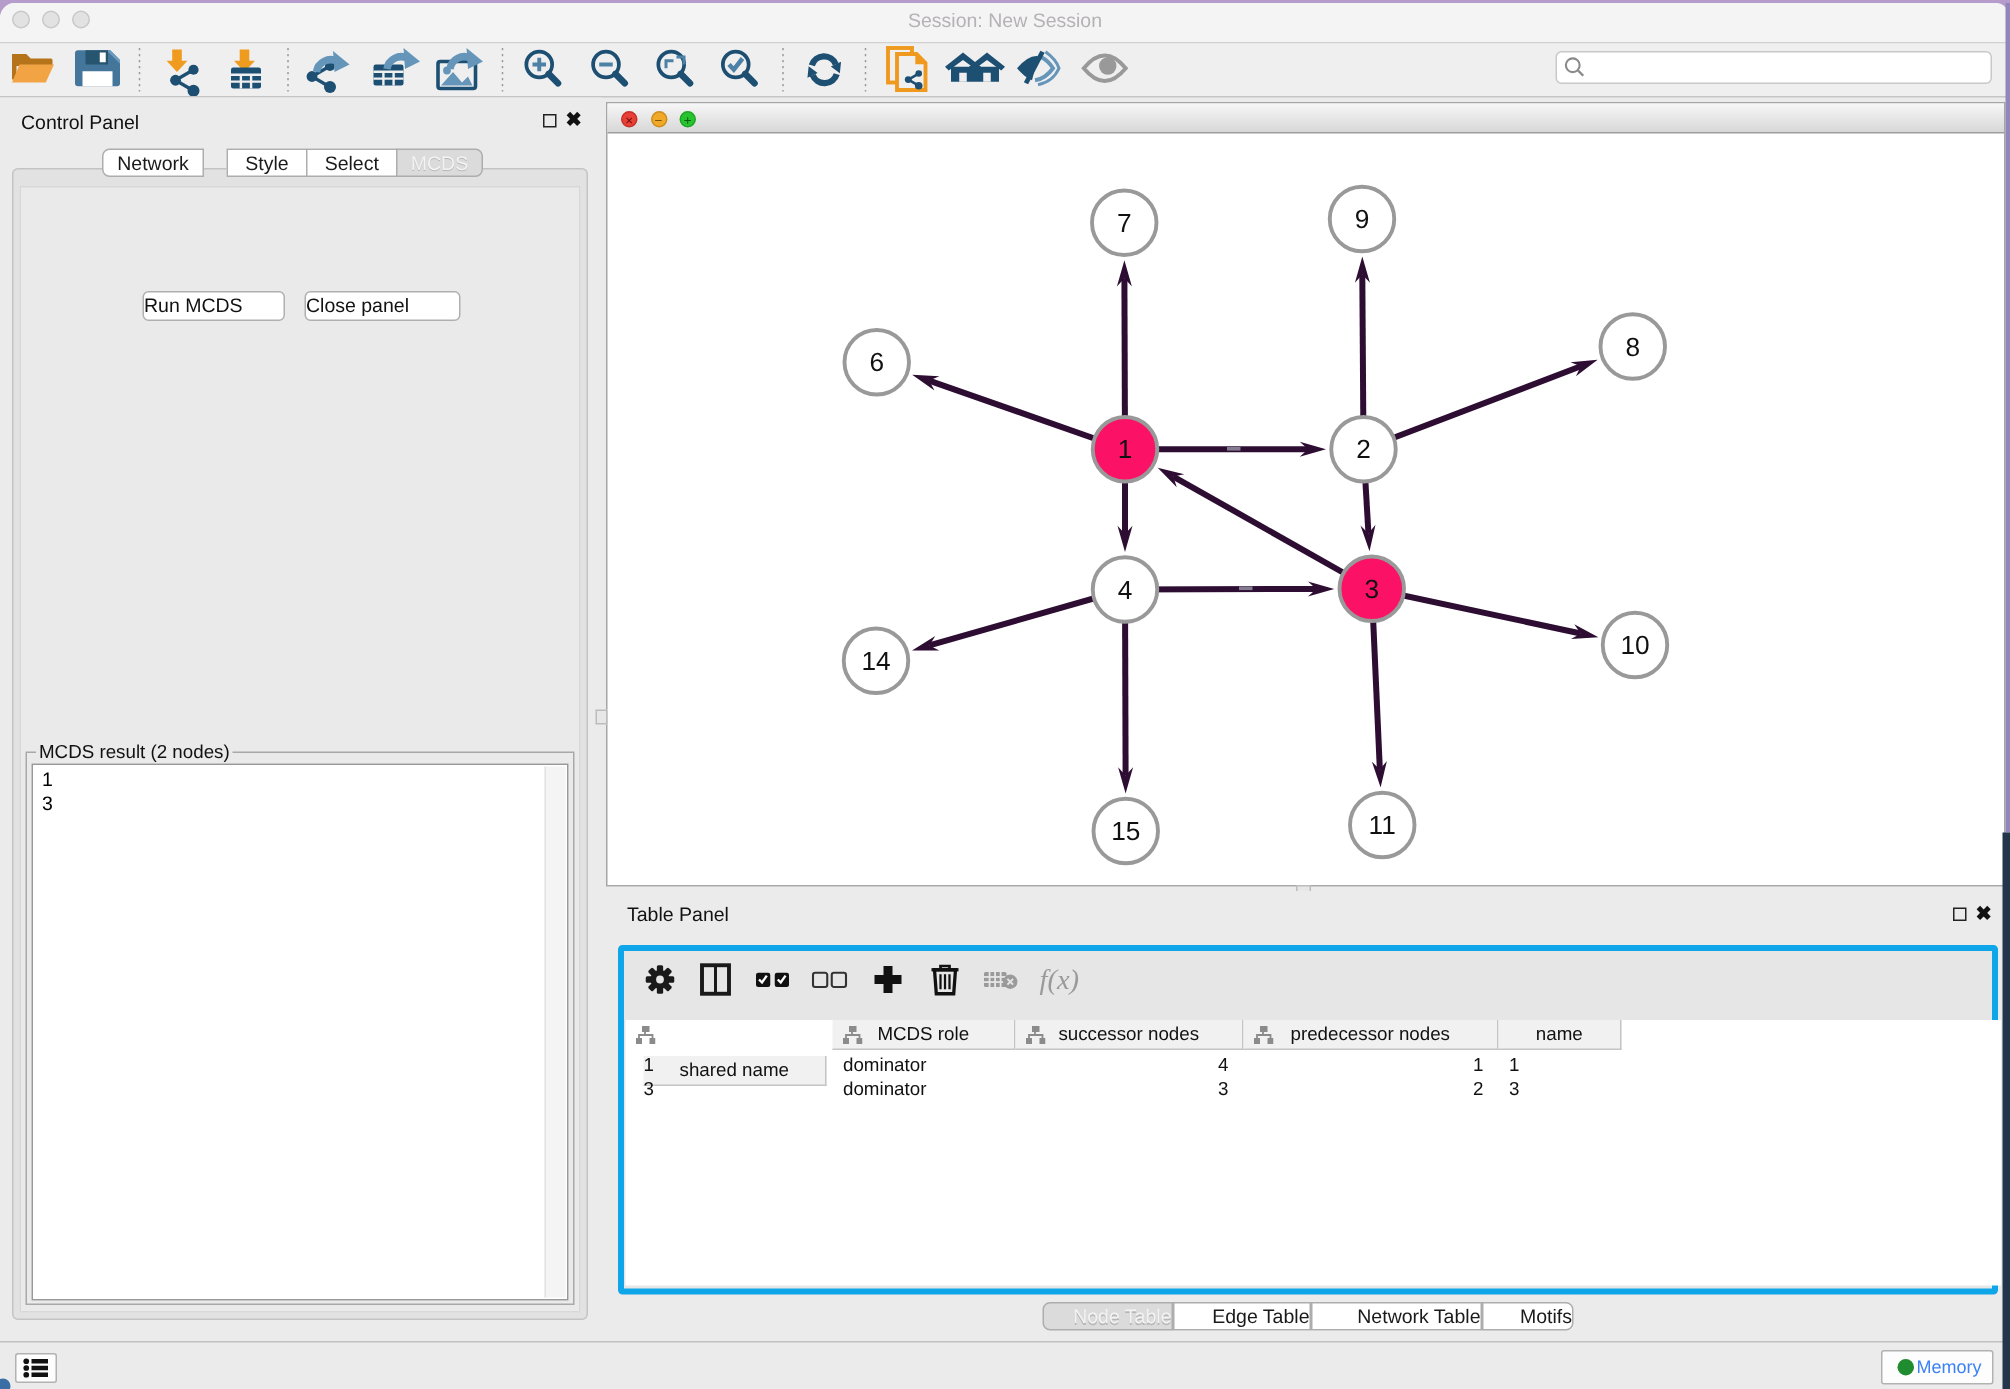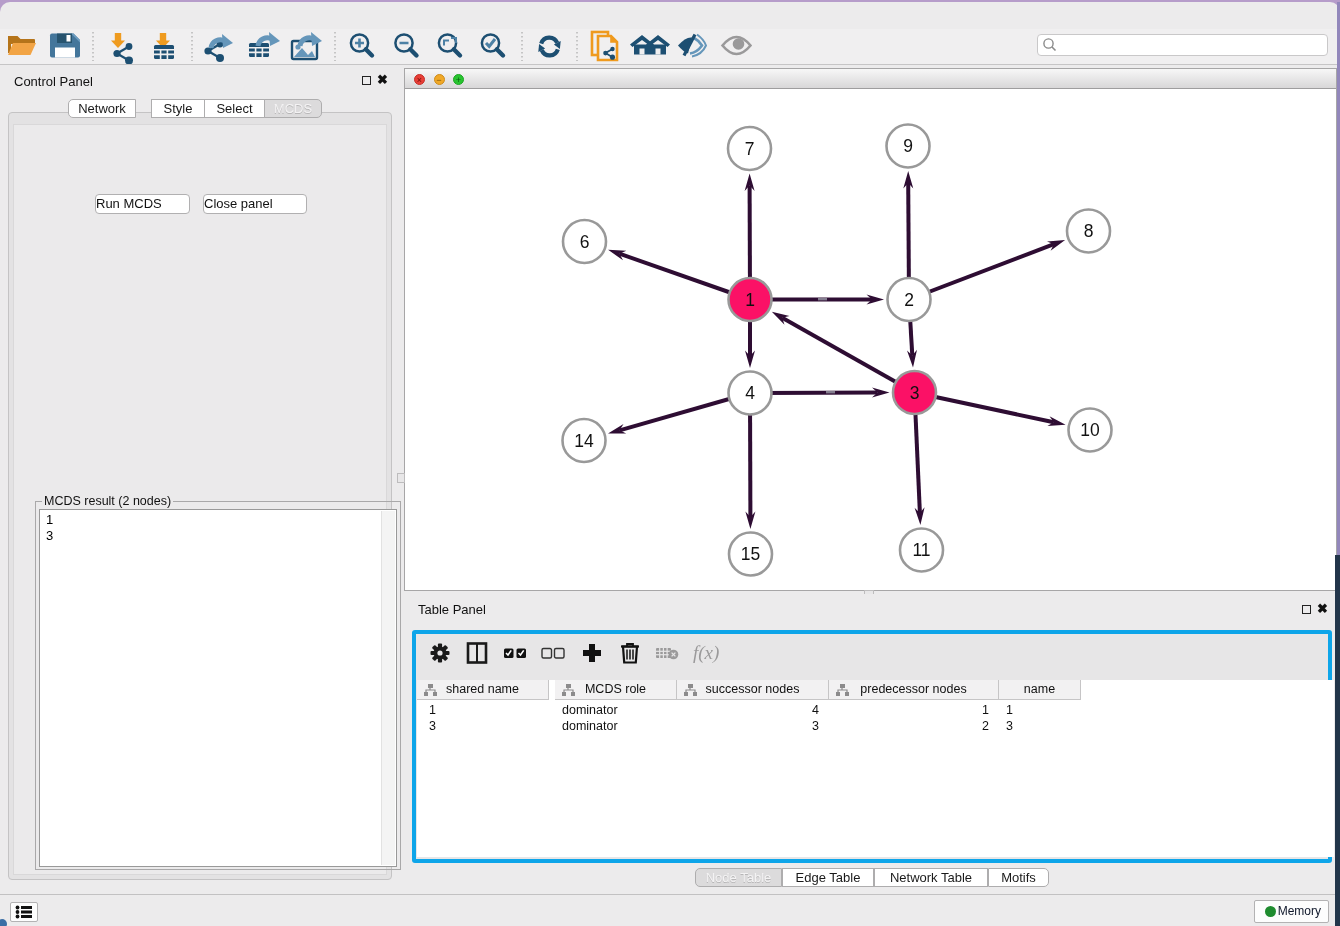--- a/index.html
+++ b/index.html
@@ -19,54 +19,60 @@
 #cphead{left:14px;top:9px;font-size:13px;color:#111;}
 .maxbox{position:absolute;width:9px;height:9px;border:1.5px solid #222;box-sizing:border-box;}
 .xicon{position:absolute;font-size:13px;font-weight:bold;color:#111;}
 #tabpane{left:8px;top:47px;width:384px;height:768px;background:#e3e2e3;border:1px solid #c4c3c4;border-radius:4px;box-sizing:border-box;}
 #innerpane{left:13px;top:59px;width:374px;height:751px;background:#ebeaeb;border:1px solid #d9d8d9;box-sizing:border-box;}
 .tab{position:absolute;top:34px;height:19px;background:#fff;border:1px solid #aeadae;box-sizing:border-box;text-align:center;font-size:13px;color:#1a1a1a;line-height:18px;z-index:5;}
 #tabmcds{background:#dcdbdc;color:#f4f3f4;text-shadow:0 1px 0 #b7b6b7;border-radius:0 5px 5px 0;}
 #optlabel{left:0;top:74px;width:401px;text-align:center;font-size:13.5px;color:#111;}
 #combo{left:44px;top:94px;width:311px;height:21px;background:#fff;border:1px solid #b4b3b4;border-radius:5px;box-sizing:border-box;font-size:13px;color:#111;line-height:19px;padding-left:12px;}
 .btn{position:absolute;height:20px;background:#fff;border:1px solid #b1b0b1;border-radius:4px;box-sizing:border-box;text-align:left;font-size:13px;color:#111;line-height:18px;}
-#fieldset{left:17px;top:436px;width:366px;height:369px;border:1px solid #a9a8a9;box-sizing:border-box;margin-left:18px;}
+#fieldset{left:17px;top:436px;width:366px;height:369px;border:1px solid #a9a8a9;box-sizing:border-box;}
 #fslegend{position:absolute;left:6px;top:-8px;background:#ebeaeb;padding:0 2px;font-size:12.5px;color:#111;}
 #mcdslist{position:absolute;left:3px;top:7px;width:358px;height:358px;background:#fff;border:1px solid #999;box-sizing:border-box;}
 #mcdssb{position:absolute;right:1px;top:1px;width:13px;height:354px;background:#f4f4f4;border-left:1px solid #e2e2e2;}
 
 #statusbar{left:0;top:892px;width:1340px;height:34px;background:#ecebec;border-top:1px solid #c2c1c2;}
 #listbtn{left:10px;top:7px;width:28px;height:20px;background:#fdfdfd;border:1px solid #b3b2b3;border-radius:2px;box-sizing:border-box;}
-#membtn{left:1254px;top:5px;width:75px;height:23px;background:#fdfdfd;border:1px solid #b3b2b3;border-radius:2px;box-sizing:border-box;font-size:12px;color:#0f172a;line-height:21px;text-align:right;padding-right:7px;}
+#membtn{left:1254px;top:5px;width:75px;height:23px;background:#fdfdfd;border:1px solid #b3b2b3;border-radius:2px;box-sizing:border-box;font-size:12px;color:#3b82f6;line-height:21px;text-align:right;padding-right:7px;}
 #memdot{position:absolute;left:10px;top:5px;width:11px;height:11px;border-radius:50%;background:#1f8c2f;}
 
 #netframe{left:404px;top:66px;width:933px;height:523px;background:#fff;border:1px solid #a7a6a7;box-sizing:border-box;}
 #nettitle{position:absolute;left:0;top:0;width:100%;height:20px;background:linear-gradient(#f7f7f7,#d8d7d8);border-bottom:1px solid #9e9d9e;box-sizing:border-box;}
 #nettext{position:absolute;left:0;top:3px;width:100%;text-align:center;font-size:13px;font-weight:600;color:#111;}
 .mactl{position:absolute;top:4.5px;width:11px;height:11px;border-radius:50%;box-sizing:border-box;font-size:9px;line-height:11px;text-align:center;}
 
 #vsplit{left:397px;top:471px;width:8px;height:10px;background:#e8e7e8;border:1px solid #bdbcbd;box-sizing:border-box;}
 #hsplit{left:864px;top:588px;width:10px;height:8px;background:#e8e7e8;border:1px solid #bdbcbd;box-sizing:border-box;}
 
 #tpanel{left:404px;top:592px;width:936px;height:300px;background:#ecebec;}
 #tphead{left:14px;top:8px;font-size:13px;color:#111;}
 #tbox{left:8px;top:36px;width:920px;height:233px;background:#e7e6e7;border:4px solid #0ea5e9;border-radius:3px;box-sizing:border-box;}
 #ttable{position:absolute;left:1px;top:46px;width:917px;height:177px;background:#fff;}
 .hcell{position:absolute;top:0;height:20px;background:#f2f1f2;border-right:1px solid #c6c5c6;border-bottom:1px solid #c6c5c6;box-sizing:border-box;font-size:12.5px;color:#111;text-align:center;line-height:19px;}
 .tcell{position:absolute;height:16px;font-size:12.5px;color:#111;line-height:16px;}
-.btab{position:absolute;top:274px;height:19px;background:#fff;border:1px solid #aeadae;box-sizing:border-box;text-align:center;font-size:13px;color:#1a1a1a;line-height:18px;}
+.btab{position:absolute;top:274px;height:19px;background:#fff;border:1px solid #aeadae;box-sizing:border-box;text-align:right;font-size:13px;color:#1a1a1a;line-height:18px;}
 
 #redge1{left:1337px;top:2px;width:3px;height:553px;background:#9287bb;}
 #redge2{left:1335px;top:555px;width:5px;height:371px;background:#22354a;}
 #bldot{left:-3px;top:919px;width:10px;height:10px;border-radius:50%;background:#3a6ea5;}
 </style>
 </head>
 <body>
 <div class="abs" id="purpletop"></div>
 <div class="abs" id="win">
+  <div class="abs" id="titlebar">
+    <div class="tl" style="left:8px;"></div>
+    <div class="tl" style="left:28px;"></div>
+    <div class="tl" style="left:48px;"></div>
+    <div class="abs" id="wtitle">Session: New Session</div>
+  </div>
   <div class="abs" id="toolbar">
     <svg width="1340" height="35" viewBox="0 0 1340 35" style="position:absolute;left:0;top:0;">
       <defs>
         <g id="sharegl">
           <line x1="-6" y1="1" x2="6" y2="-6" stroke="#1d4f72" stroke-width="2.2"></line>
           <line x1="-6" y1="1" x2="6" y2="8" stroke="#1d4f72" stroke-width="2.2"></line>
           <circle cx="6" cy="-6" r="3.4" fill="#1d4f72"></circle>
           <circle cx="-6" cy="1" r="3.6" fill="#1d4f72"></circle>
           <circle cx="6" cy="8" r="4" fill="#1d4f72"></circle>
         </g>
@@ -348,21 +354,21 @@
             <line x1="0.1" y1="-5" x2="0.1" y2="5"></line>
           </g>
           <circle cx="6.5" cy="1.5" r="4.8"></circle>
           <path d="M4.6 -0.4 L8.4 3.4 M8.4 -0.4 L4.6 3.4" stroke="#e7e6e7" stroke-width="1.3"></path>
         </g>
 
         <text x="265" y="19" font-family="Liberation Serif,serif" font-style="italic" font-size="19" fill="#9b9a9b">f(x)</text>
       </svg>
       <div class="abs" id="ttable">
 
-        <div class="hcell" style="left:0px;width:132px;">shared name</div>
+        <div class="hcell" style="left:12px;width:122px;margin-top:24px;">shared name</div>
         <div class="hcell" style="left:138px;width:122px;">MCDS role</div>
         <div class="hcell" style="left:260px;width:152px;">successor nodes</div>
         <div class="hcell" style="left:412px;width:170px;">predecessor nodes</div>
         <div class="hcell" style="left:582px;width:82px;">name</div>
         <svg class="hicon" style="position:absolute;left:7px;top:4px;" width="13" height="12" viewBox="0 0 13 12">
             <g fill="#8c8b8c">
               <rect x="4" y="0" width="5" height="4"></rect>
               <rect x="0" y="8" width="4" height="4"></rect>
               <rect x="9" y="8" width="4" height="4"></rect>
               <path d="M6 4 v2 M2 8 v-2 h9 v2" stroke="#8c8b8c" fill="none" stroke-width="1.2"></path>

